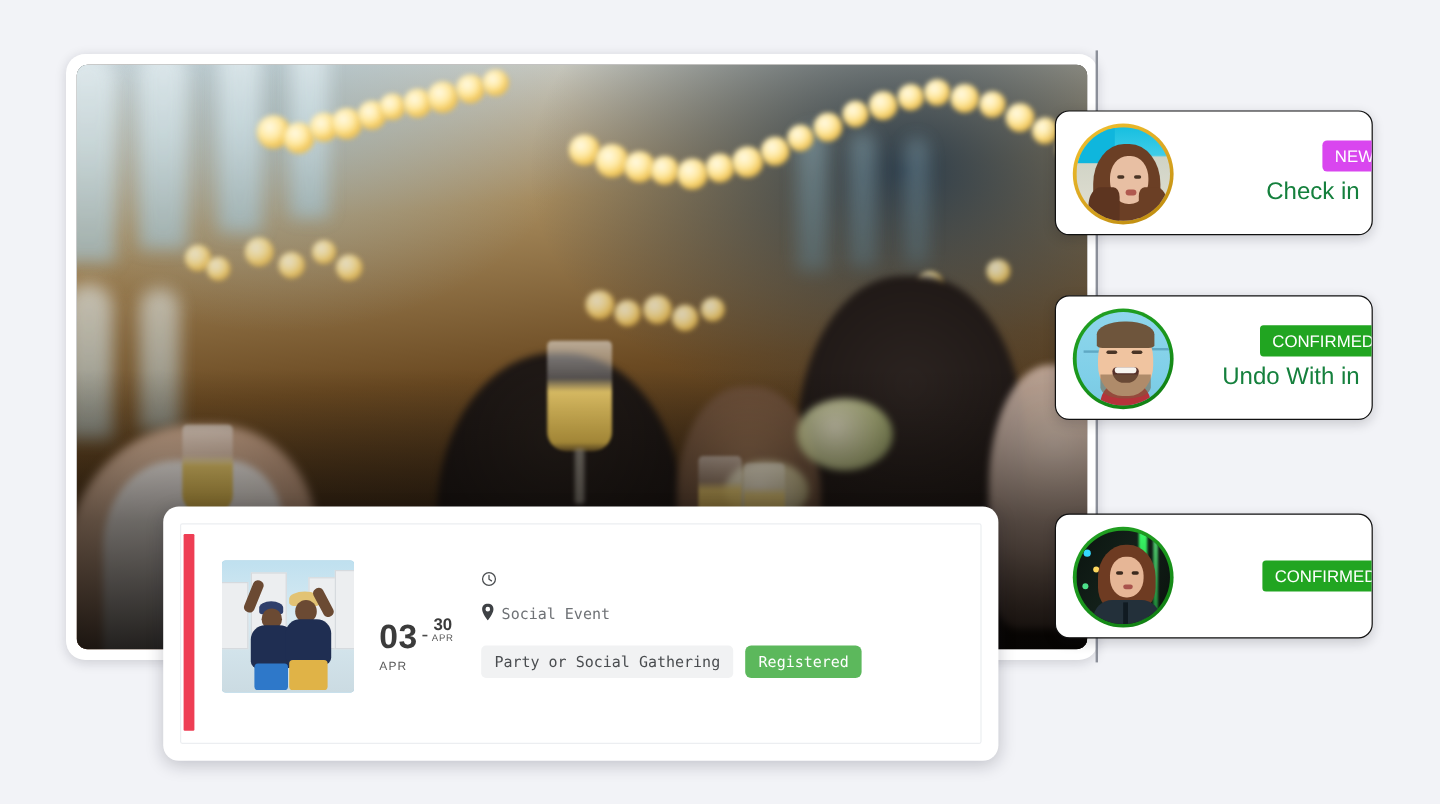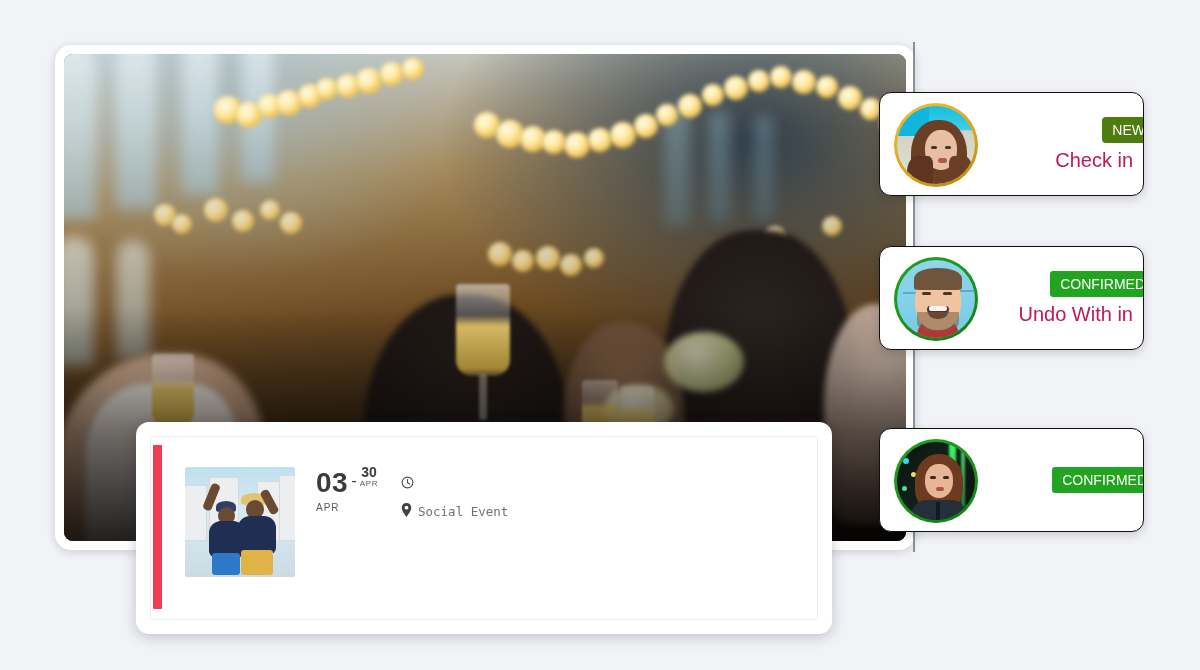--- a/index.html
+++ b/index.html
@@ -103,21 +103,21 @@
   .ev-thumb .arm { position: absolute; background: #6b4a33; border-radius: 4px; }
 
   .ev-date {
     position: absolute; left: 165px; top: 28px;
     width: 110px; text-align: left;
     font-family: "Liberation Sans", sans-serif; color: #3b3b3b;
   }
   .ev-date .d-main { font-size: 28px; font-weight: 700; letter-spacing: .5px; }
   .ev-date .d-dash { font-size: 17px; color: #4a4a4a; padding: 0 3px; vertical-align: 6px; }
   .ev-date .d-sec { display: inline-block; text-align: center; vertical-align: 6px; }
-  .ev-date .d-sec .n { font-size: 14px; font-weight: 700; display: block; line-height: 1; }
+  .ev-date .d-sec .n { font-size: 14px; font-weight: 700; display: block; line-height: 1; margin-top: 48px; }
   .ev-date .d-sec .m { font-size: 8px; letter-spacing: .6px; color: #5a5a5a; display: block; }
   .ev-date .d-month { font-size: 10px; letter-spacing: 1px; color: #5a5a5a; margin-top: 3px; }
 
   .ev-body { position: absolute; left: 250px; top: 26px; right: 14px; }
   .ev-title {
     font-family: "DejaVu Sans Mono", "Liberation Mono", monospace;
     font-size: 21px; font-weight: 700; color: #1c1c1c; letter-spacing: .2px;
     white-space: nowrap;
   }
   .ev-meta {
@@ -166,24 +166,24 @@
     position: absolute; right: 0; top: 0; bottom: 0; left: 110px;
     display: flex; flex-direction: column; align-items: flex-end;
     justify-content: center; gap: 6px; padding-right: 0;
   }
   .badge {
     color: #fff; font-size: 14px; font-weight: 400;
     padding: 5px 10px; border-radius: 4px;
     font-family: "Liberation Sans", sans-serif;
     white-space: nowrap; margin-right: -12px;
   }
-  .badge.new { background: #4d7c0f; }
+  .badge.new { background: #d946ef; }
   .badge.confirmed { background: #21a521; border-radius: 3px; }
   .att-action {
-    font-size: 20px; color: #be185d; padding-right: 10px;
+    font-size: 20px; color: #15803d; padding-right: 10px;
     font-family: "Liberation Sans", sans-serif; white-space: nowrap;
   }
   .att-card.c3 .att-right { justify-content: center; }
   .att-card.c3 .badge { margin-right: -14px; }
 
   
   .stack-edge {
     position: absolute; left: 879px; width: 265px; height: 16px;
     background: #fff; border: 1px solid #111; border-radius: 0 0 12px 12px;
     z-index: -1;
@@ -348,20 +348,24 @@
 
         <div class="ev-meta" style="margin-top:11px;">
           <span>
             <svg width="11" height="14" viewBox="0 0 12 16" fill="#3e4145">
               <path d="M6 0C2.9 0 .6 2.3.6 5.3.6 9.3 6 16 6 16s5.4-6.7 5.4-10.7C11.4 2.3 9.1 0 6 0zm0 7.5a2.2 2.2 0 1 1 0-4.4 2.2 2.2 0 0 1 0 4.4z"></path>
             </svg>
           </span>
           <span>Social Event</span>
         </div>
 
+        <div class="ev-tags">
+          <span class="tag-pill">Party or Social Gathering</span>
+          <span class="tag-badge">Registered</span>
+        </div>
       </div>
 
     </div>
   </div>
 
   <div class="att-card c1">
     <div class="att-av gold">
       <div class="av-img">
         <div class="p" style="inset:0; background:linear-gradient(180deg,#17bfe0 0%, #3fcde8 30%, #cfd3c5 32%, #e3e0d4 100%);"></div>
         <div class="p" style="left:-2px; top:0; width:34px; height:30px; background:#0fb6dd;"></div>

